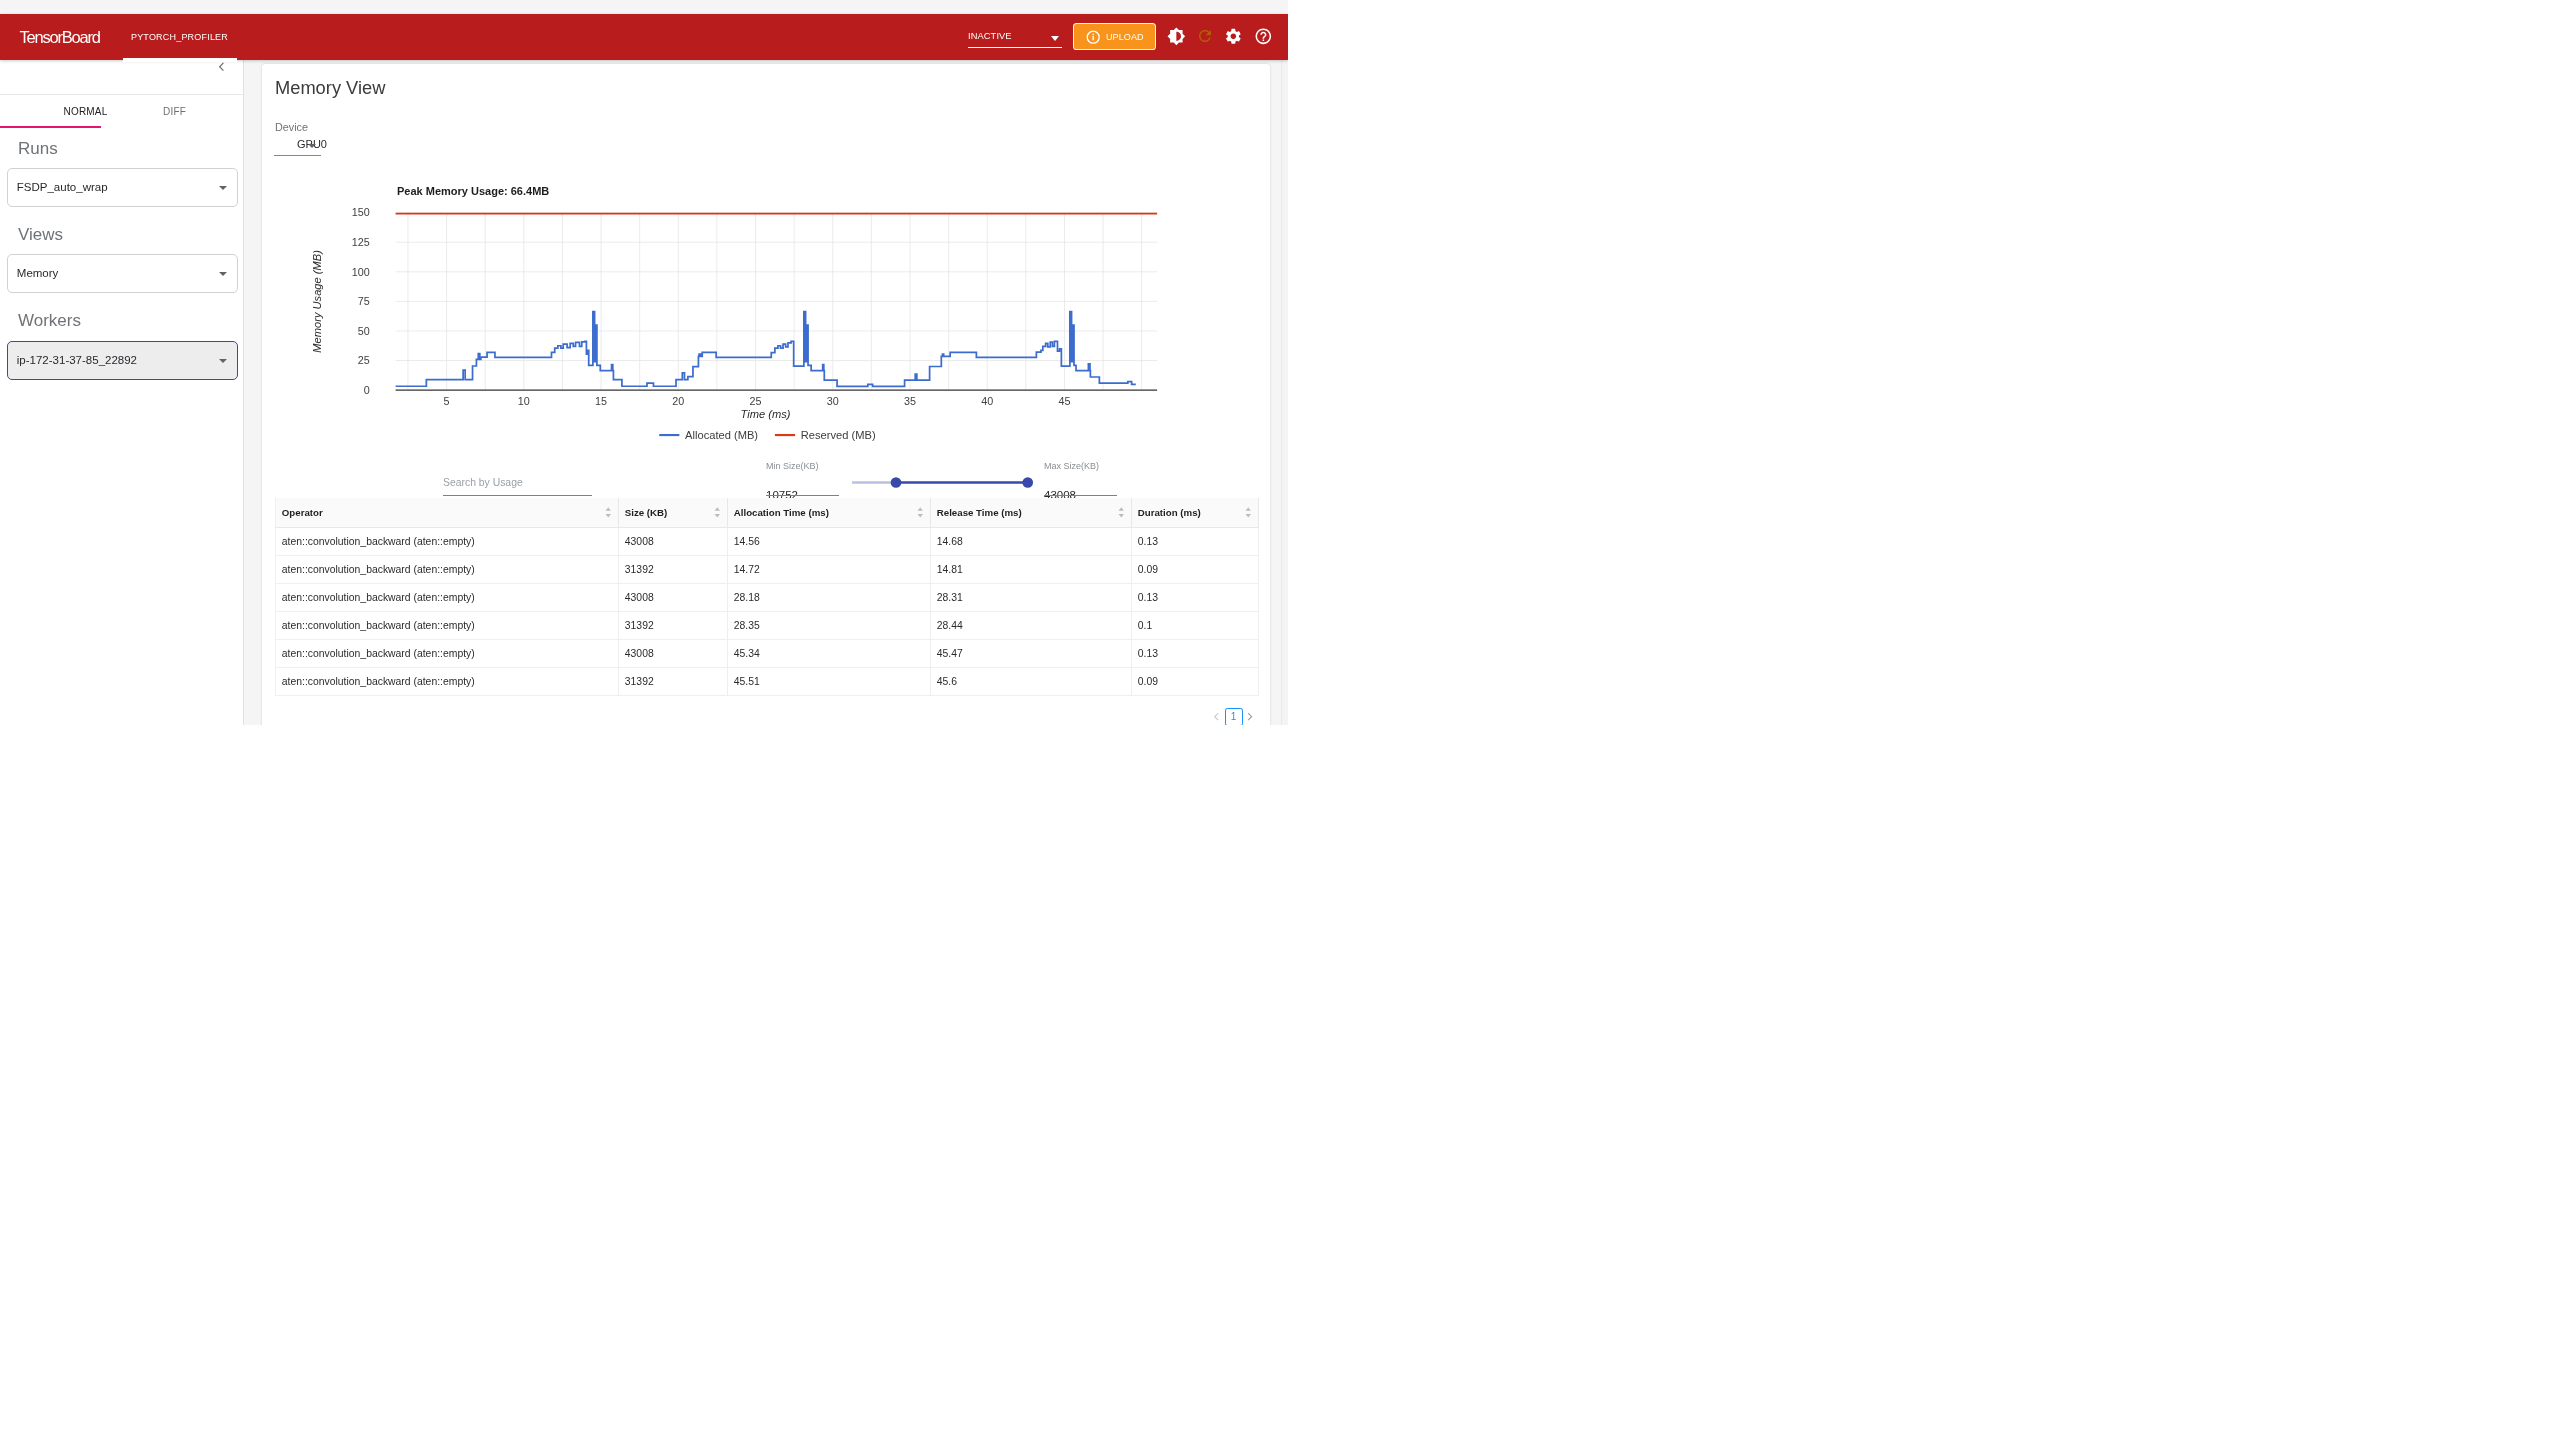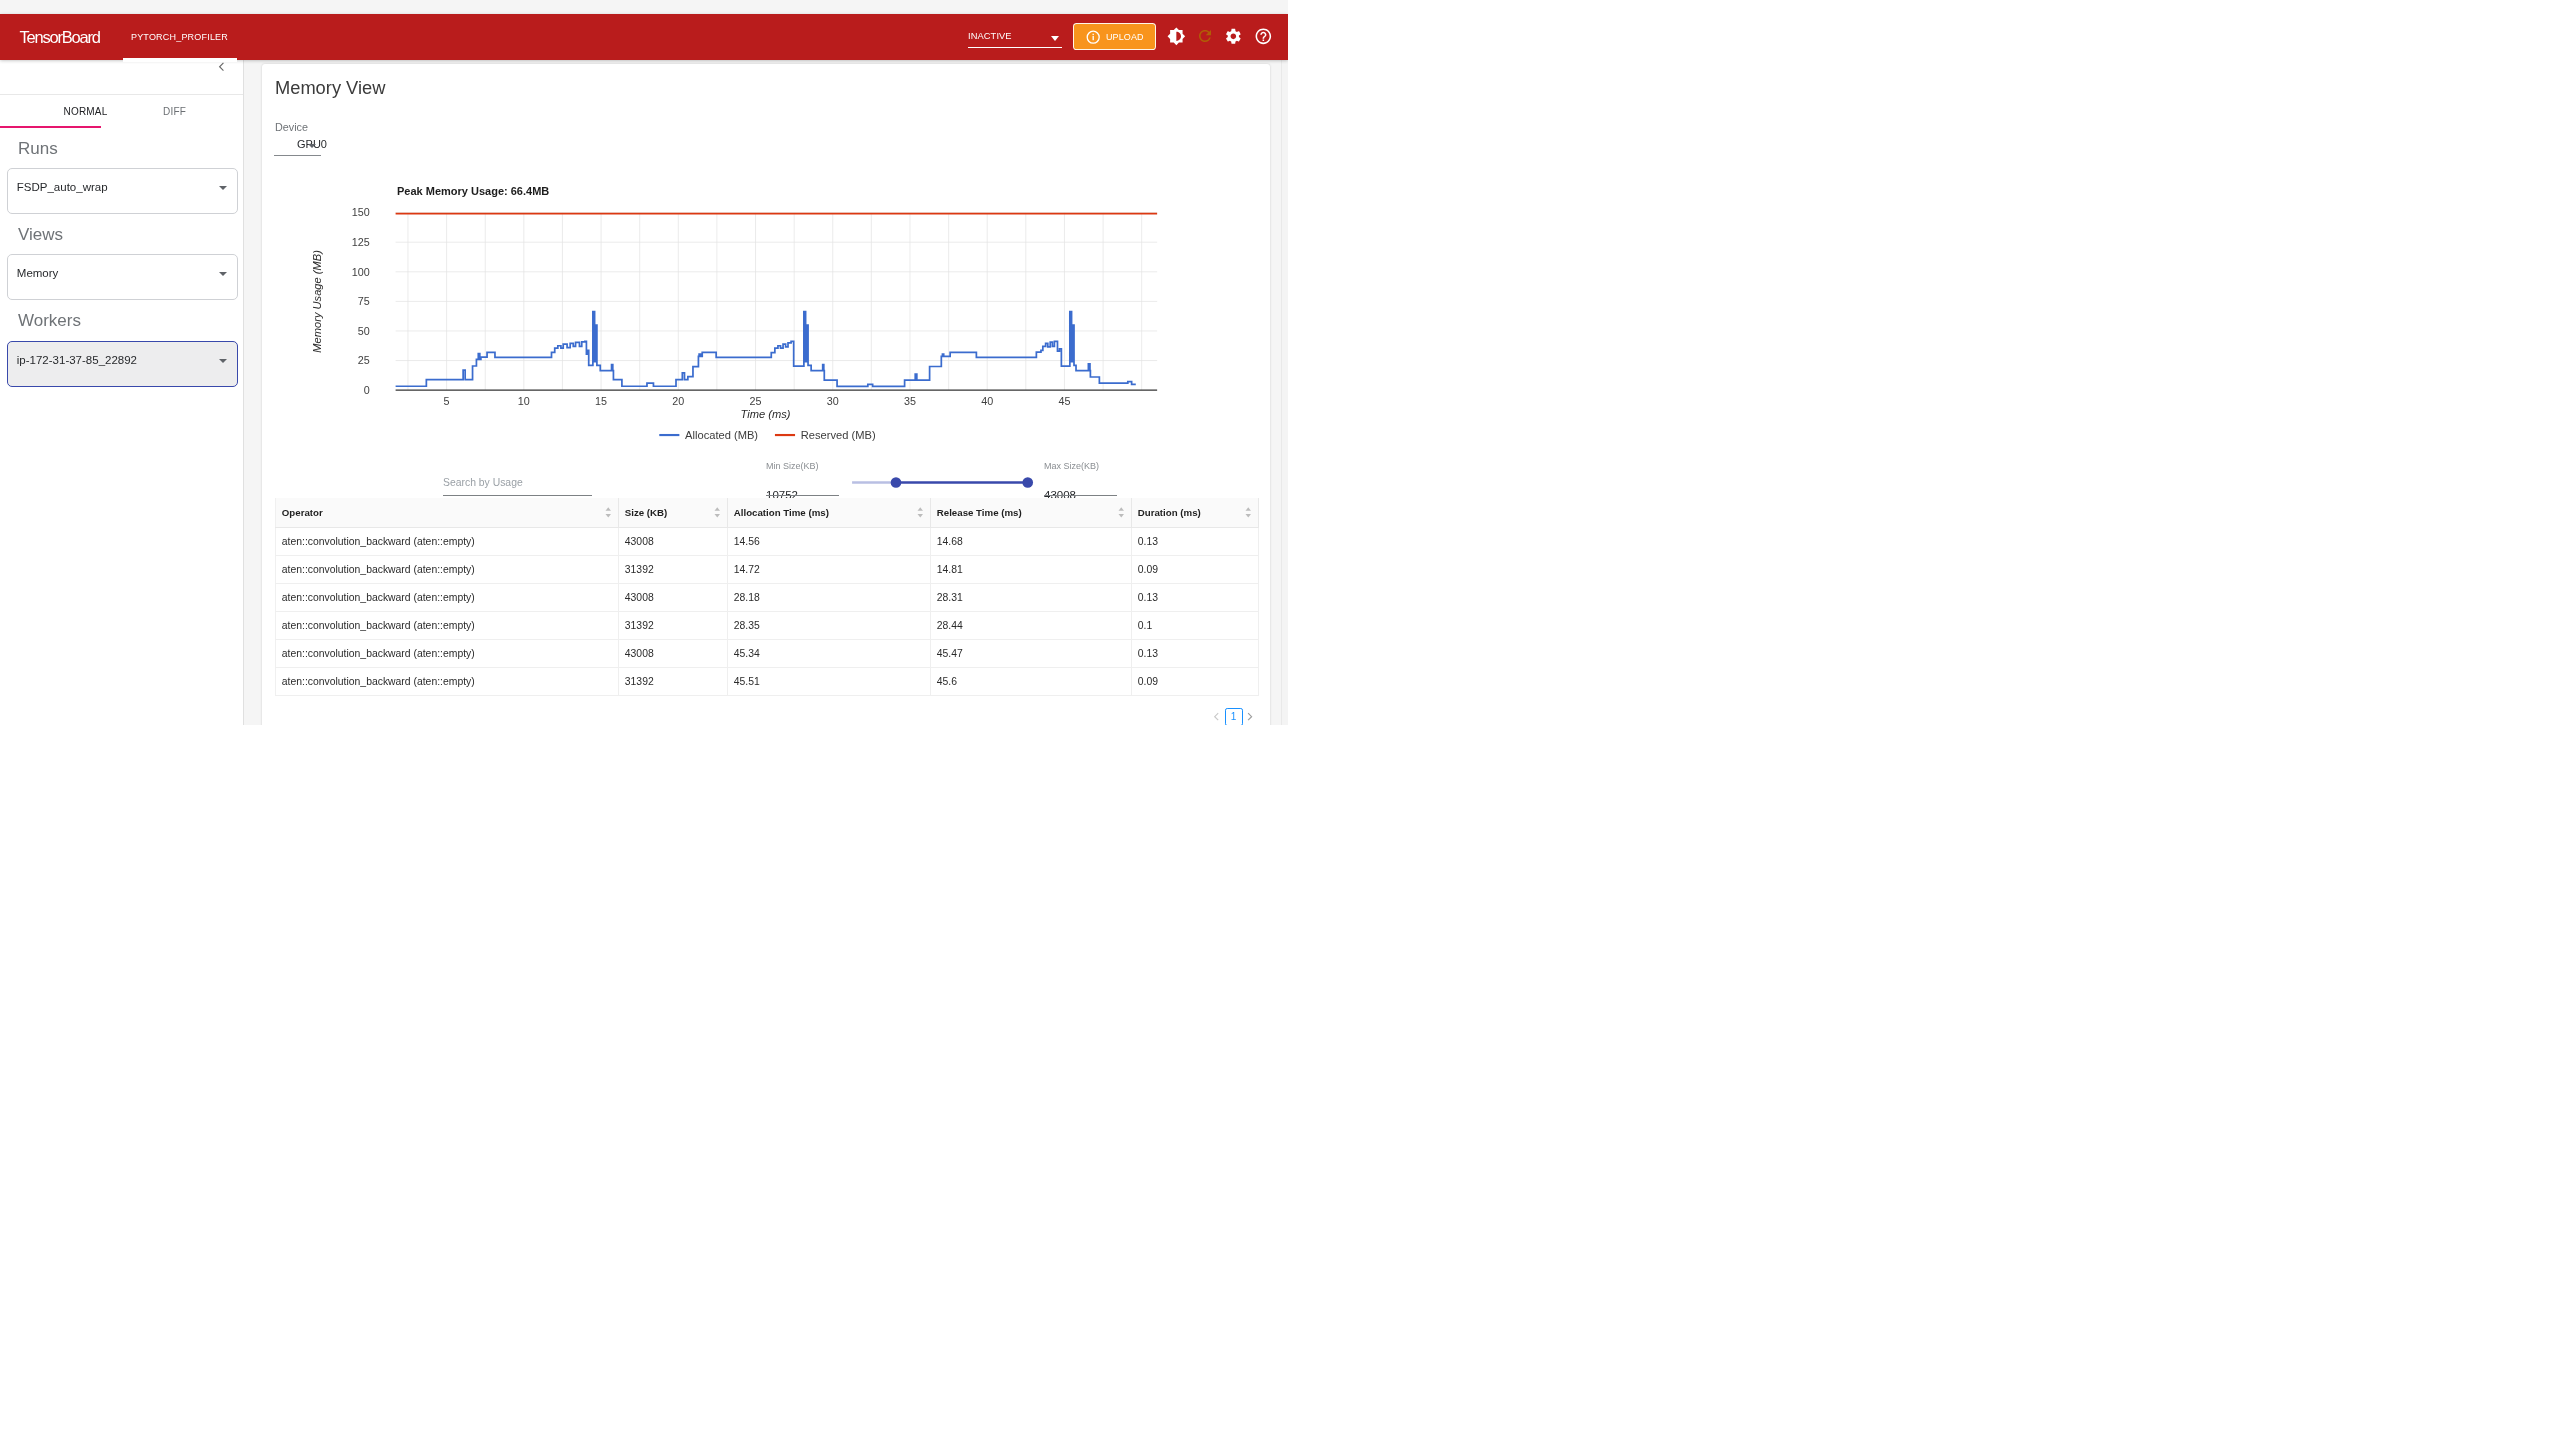--- a/index.html
+++ b/index.html
@@ -19,21 +19,21 @@
 .hicon { position:absolute; top:13px; }
 
 #sidebar { position:absolute; left:0; top:46px; width:244px; height:679px; background:#fff; border-right:0.7px solid #e0e0e0; z-index:5; }
 #collapse { position:absolute; right:16px; top:15px; }
 #sbdiv { position:absolute; left:0; top:48px; width:243px; height:0.7px; background:#e8e8e8; }
 .sbtab { position:absolute; top:49px; height:33px; line-height:33px; font-size:10px; font-weight:500; letter-spacing:0.2px; }
 #tab-normal { left:6.5px; width:101px; text-align:right; color:#202124; }
 #tab-diff { left:101px; width:147px; text-align:center; color:#6b6f73; }
 #inkbar { position:absolute; left:0; top:80px; width:101px; height:1.8px; background:#e6156d; }
 .sblabel { position:absolute; left:18px; font-size:17px; color:#6f7377; }
-.sbselect { position:absolute; left:6.5px; width:231px; height:46px; border:0.7px solid #cfd1d5; border-radius:5px; background:#fff; font-size:11.5px; color:#27292c; line-height:37px; padding-left:9.3px; }
+.sbselect { position:absolute; left:6.5px; width:231px; height:39px; border:0.7px solid #cfd1d5; border-radius:5px; background:#fff; font-size:11.5px; color:#27292c; line-height:37px; padding-left:9.3px; }
 .sbselect .caret { position:absolute; right:9.3px; top:17px; width:0; height:0; border-left:4px solid transparent; border-right:4px solid transparent; border-top:4.3px solid #5f6368; }
 #wsel { border:1.4px solid #3949ab; background:#ededee; line-height:36px; }
 
 #card { position:absolute; left:262px; top:64px; width:1008px; height:676px; background:#fff; border-radius:2.9px; box-shadow:0 0.7px 2.2px rgba(0,0,0,0.18); z-index:4; }
 #mvtitle { position:absolute; left:275px; top:77px; font-size:18.3px; color:#3b3b3b; z-index:6; }
 #devlabel { position:absolute; left:275px; top:121px; font-size:10.8px; color:#6f7377; z-index:6; }
 #gpu { position:absolute; left:275px; top:138px; font-size:11px; color:#27292c; z-index:6;margin-left:22px; }
 #gpucaret { position:absolute; left:308px; top:144px; width:0; height:0; border-left:4px solid transparent; border-right:4px solid transparent; border-top:4.3px solid #5f6368; z-index:6; }
 #gpuul { position:absolute; left:274px; top:155px; width:47px; height:0.9px; background:#85898d; z-index:6; }
 #charttitle { position:absolute; left:397px; top:185px; font-size:11px; font-weight:700; color:#1d1d1d; z-index:6; }

